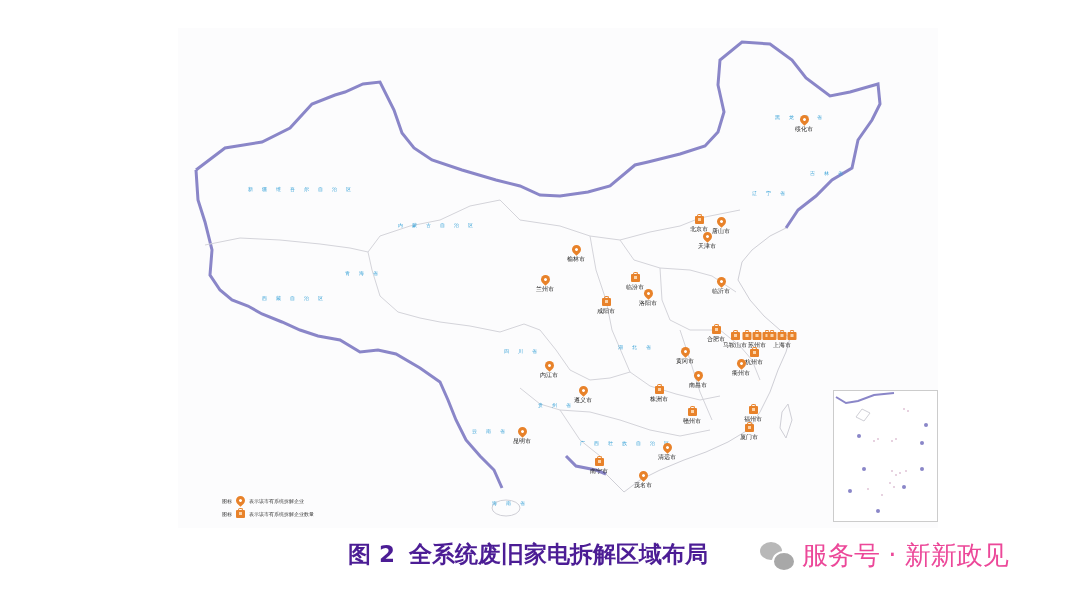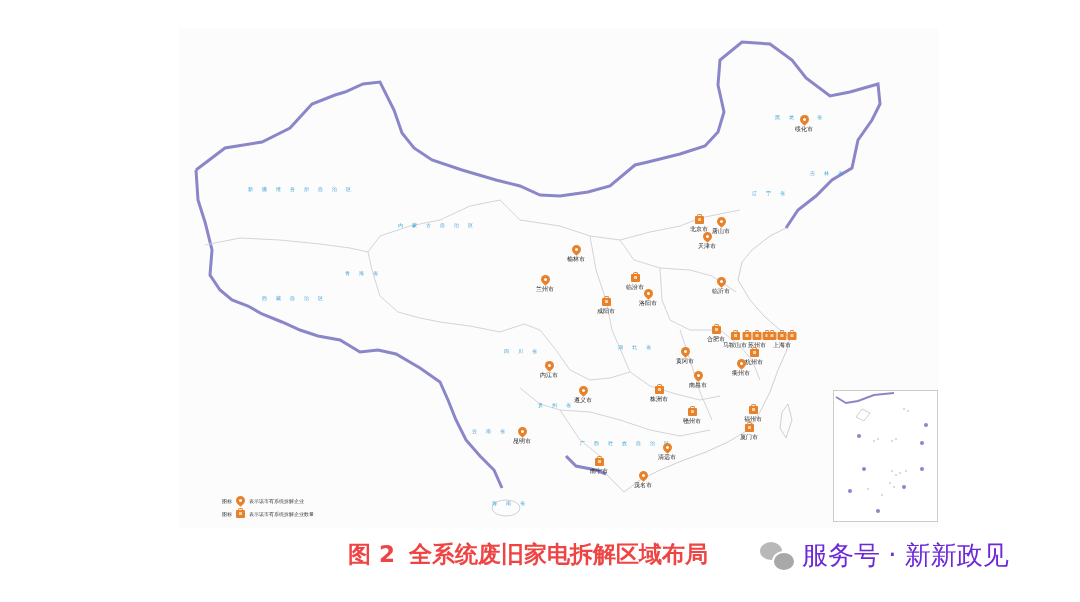--- a/index.html
+++ b/index.html
@@ -11,23 +11,23 @@
   .pin { width:9px; height:9px; background:#e8822a; border-radius:50% 50% 50% 0; transform:rotate(-45deg); position:relative; }
   .pin::after { content:""; position:absolute; left:3px; top:3px; width:3px; height:3px; background:#fff; border-radius:50%; }
   .box-row { display:flex; gap:1px; }
   .box { width:9px; height:8px; background:#e8822a; border-radius:1px; position:relative; }
   .box::before { content:""; position:absolute; left:2px; top:-2px; width:5px; height:2px; border:1px solid #e8822a; border-bottom:none; border-radius:2px 2px 0 0; box-sizing:border-box;}
   .box::after { content:""; position:absolute; left:3px; top:2px; width:3px; height:3px; background:#fbd3a8; }
   .region { position:absolute; font-size:5px; color:#3aa3d8; letter-spacing:9px; white-space:nowrap; }
   .legend { position:absolute; left:222px; top:494px; font-size:5px; color:#444; }
   .legend-row { display:flex; align-items:center; gap:4px; height:13px; }
   .legend-key { font-size:5px; color:#333; }
-  .caption { position:absolute; left:348px; top:539px; font-family:"DejaVu Sans", sans-serif; font-weight:bold; font-size:23px; color:#ef4444; letter-spacing:0px; }
+  .caption { position:absolute; left:348px; top:539px; font-family:"DejaVu Sans", sans-serif; font-weight:bold; font-size:23px; color:#4c1d95; letter-spacing:0px; }
   .caption .num { margin:0 14px 0 8px; }
-  .watermark { position:absolute; left:760px; top:538px; display:flex; align-items:center; gap:8px; color:#6d28d9; font-size:26px; font-family:"DejaVu Sans", sans-serif; }
+  .watermark { position:absolute; left:760px; top:538px; display:flex; align-items:center; gap:8px; color:#ec4899; font-size:26px; font-family:"DejaVu Sans", sans-serif; }
   .wm-icon { position:relative; width:34px; height:28px; }
   .wm-icon .b1 { position:absolute; left:0; top:0; width:22px; height:18px; background:#b8b8b8; border-radius:50%; }
   .wm-icon .b2 { position:absolute; left:12px; top:9px; width:20px; height:17px; background:#a8a8a8; border-radius:50%; border:2px solid #fff; }
   .inset { position:absolute; left:833px; top:390px; width:103px; height:130px; border:1px solid #ccc; background:#fff; }
 </style>
 </head>
 <body>
 
 <div class="map-frame"></div>
 

